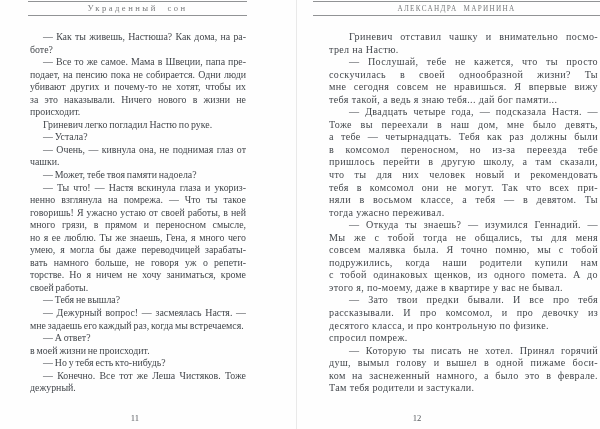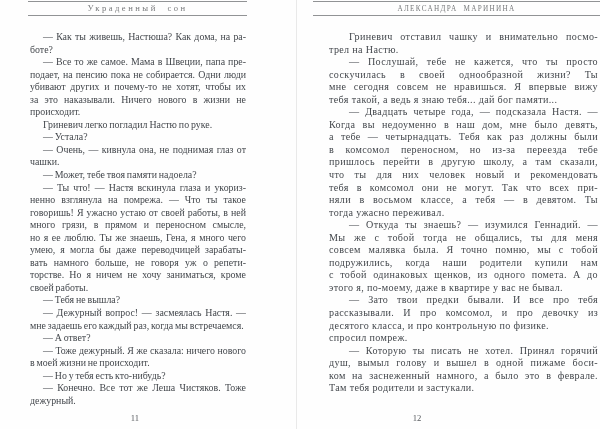--- a/index.html
+++ b/index.html
@@ -62,21 +62,20 @@
         <div class="line">много грязи, в прямом и переносном смысле,</div>
         <div class="line">но я ее люблю. Ты же знаешь, Гена, я много чего</div>
         <div class="line">умею, я могла бы даже переводчицей зарабаты-</div>
         <div class="line">вать намного больше, не говоря уж о репети-</div>
         <div class="line">торстве. Но я ничем не хочу заниматься, кроме</div>
         <div class="line final">своей работы.</div>
         <div class="line indent final">— Тебя не вышла?</div>
         <div class="line indent">— Дежурный вопрос! — засмеялась Настя. — Ты</div>
         <div class="line final">мне задаешь его каждый раз, когда мы встречаемся.</div>
         <div class="line indent final">— А ответ?</div>
-        <div class="line indent">— Тоже дежурный. Я же сказала: ничего нового</div>
         <div class="line final">в моей жизни не происходит.</div>
         <div class="line indent final">— Но у тебя есть кто-нибудь?</div>
         <div class="line indent">— Конечно. Все тот же Леша Чистяков. Тоже</div>
         <div class="line final">дежурный.</div>
       </div>
     <div class="page-number">11</div>
   </div>
 
   <div class="spine"></div>
 
@@ -85,21 +84,21 @@
     <div class="running-head">АЛЕКСАНДРА МАРИНИНА</div>
     <div class="rule bottom"></div>
     <div class="body-text" id="right-body">
         <div class="line indent">Гриневич отставил чашку и внимательно посмо-</div>
         <div class="line final">трел на Настю.</div>
         <div class="line indent">— Послушай, тебе не кажется, что ты просто</div>
         <div class="line">соскучилась в своей однообразной жизни? Ты</div>
         <div class="line">мне сегодня совсем не нравишься. Я впервые вижу</div>
         <div class="line final">тебя такой, а ведь я знаю тебя... дай бог памяти...</div>
         <div class="line indent">— Двадцать четыре года, — подсказала Настя. —</div>
-        <div class="line">Когда вы недоуменно в наш дом, мне было девять,</div>
+        <div class="line">Тоже вы переехали в наш дом, мне было девять,</div>
         <div class="line">а тебе — четырнадцать. Тебя как раз должны были</div>
         <div class="line">в комсомол переносном, но из-за переезда тебе</div>
         <div class="line">пришлось перейти в другую школу, а там сказали,</div>
         <div class="line">что ты для них человек новый и рекомендовать</div>
         <div class="line">тебя в комсомол они не могут. Так что всех при-</div>
         <div class="line">няли в восьмом классе, а тебя — в девятом. Ты</div>
         <div class="line final">тогда ужасно переживал.</div>
         <div class="line indent">— Откуда ты знаешь? — изумился Геннадий. —</div>
         <div class="line">Мы же с тобой тогда не общались, ты для меня</div>
         <div class="line">совсем малявка была. Я точно помню, мы с тобой</div>

